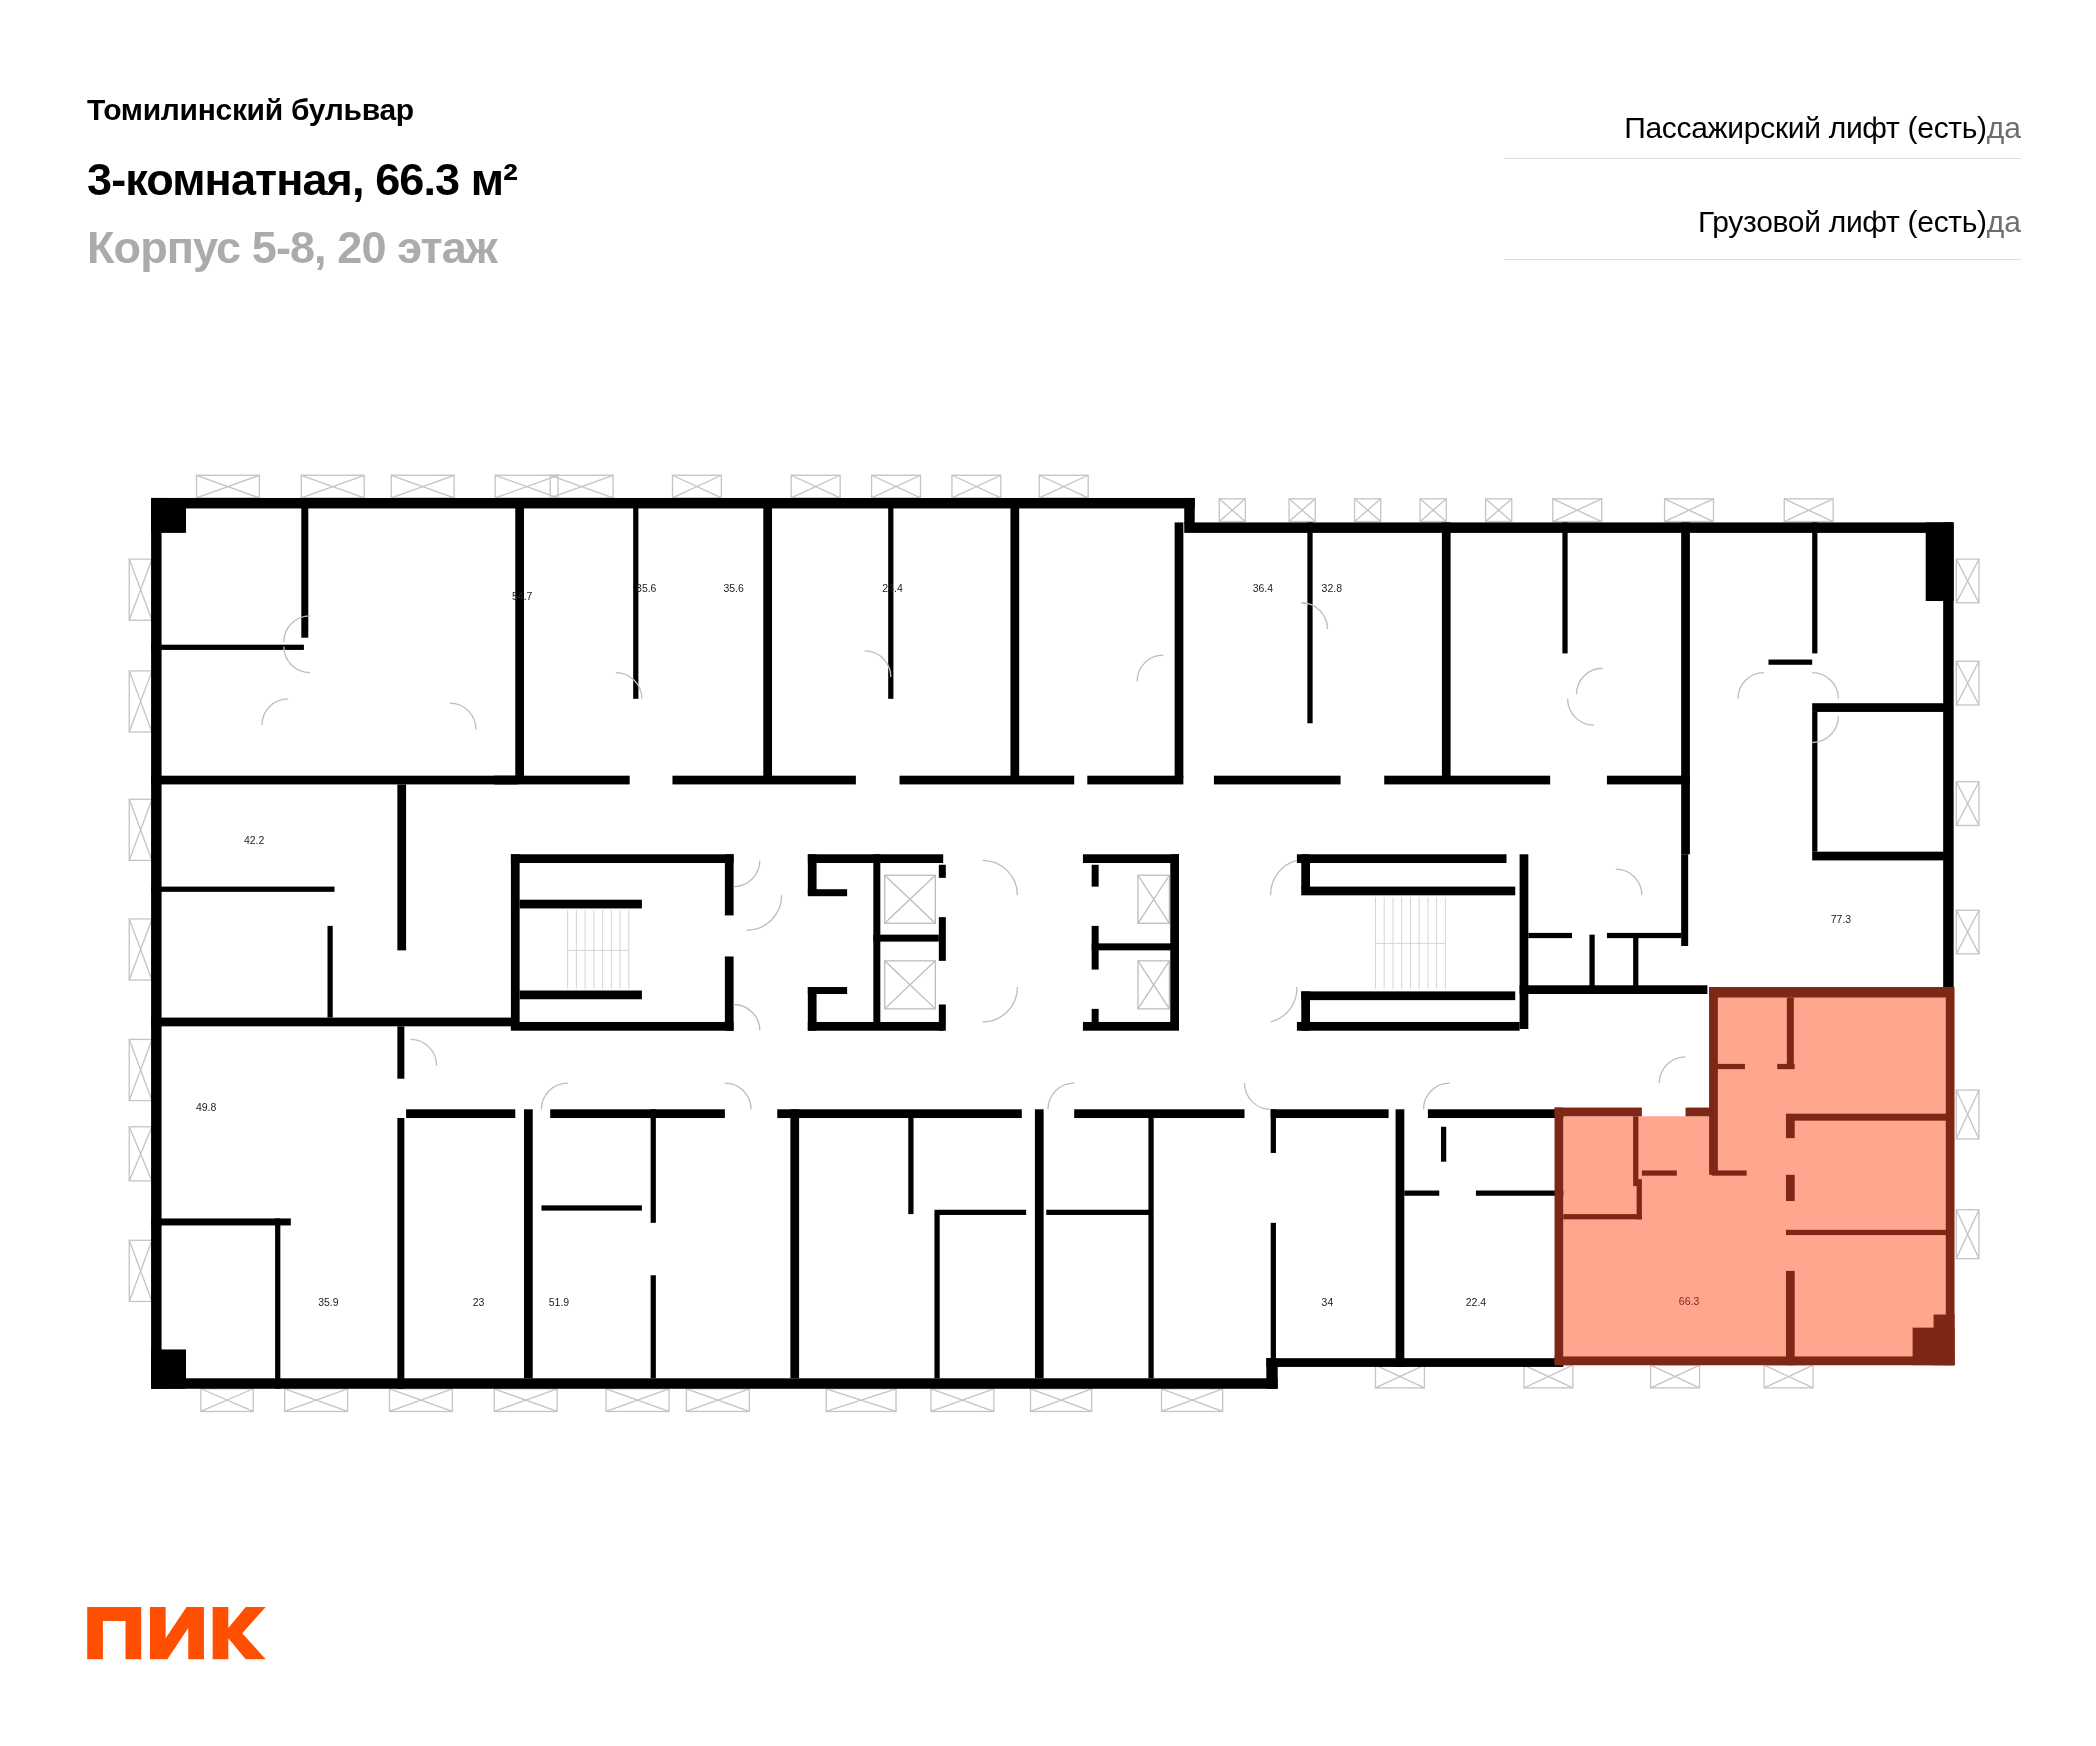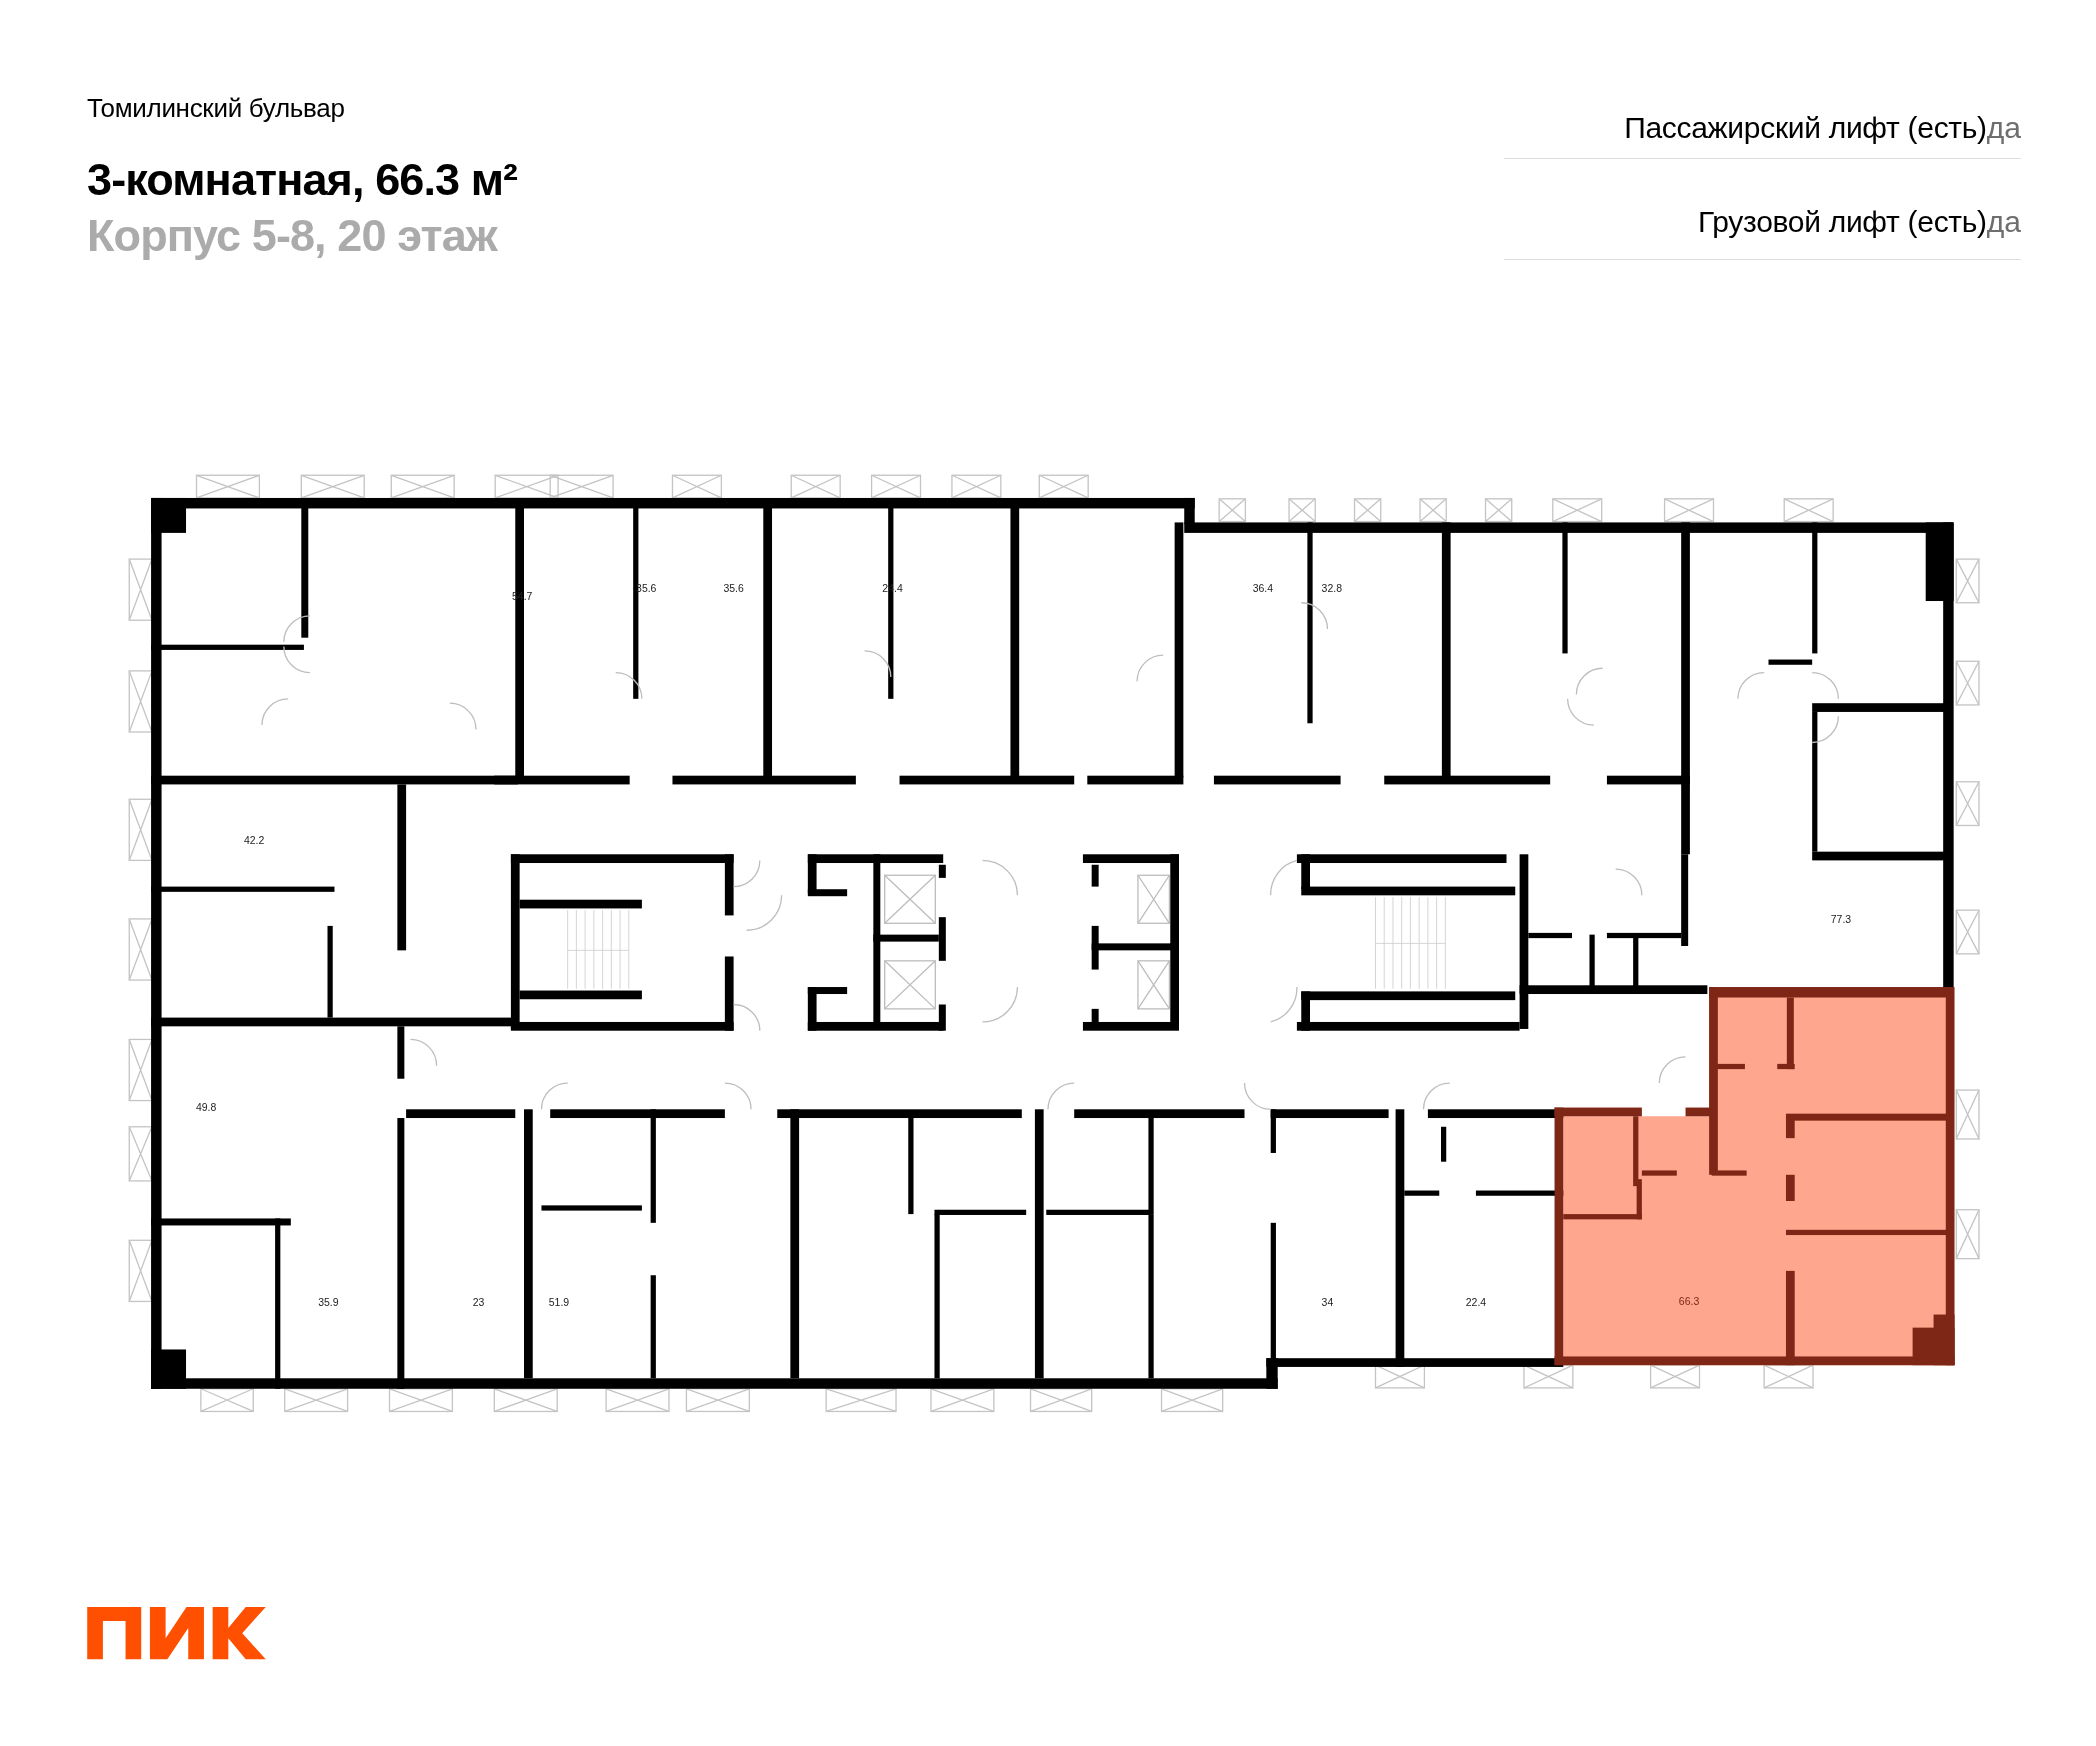--- a/index.html
+++ b/index.html
@@ -1,20 +1,20 @@
 <!DOCTYPE html>
 <html style="font-size:14px"><head>
 <meta charset="utf-8">
 <style>
   html, body { margin: 0; padding: 0; background: #ffffff; }
   body { width: 2096px; height: 1747px; position: relative; overflow: hidden;
          font-family: "Liberation Sans", "DejaVu Sans", sans-serif; color: #000; }
-  .project { position: absolute; left: 87px; top: 93px; font-size: 26px; font-weight: 400; letter-spacing: -0.3px; }
+  .project { position: absolute; left: 87px; top: 93px; font-size: 30px; font-weight: 700; letter-spacing: -0.3px; }
   .title { position: absolute; left: 87px; top: 154px; font-size: 45px; font-weight: 700; letter-spacing: -0.9px; }
-  .subtitle { position: absolute; left: 87px; top: 210px; font-size: 45px; font-weight: 700; letter-spacing: -0.9px; color: #ababab; }
+  .subtitle { position: absolute; left: 87px; top: 222px; font-size: 45px; font-weight: 700; letter-spacing: -0.9px; color: #ababab; }
   .features { position: absolute; left: 1504px; top: 87px; width: 517px; }
   .feature-row { display: flex; justify-content: flex-end; align-items: center;
                  height: 72px; border-bottom: 1.7px solid #dedede; padding-top: 10.5px; box-sizing: border-box; }
   .feature-row + .feature-row { height: 101px; padding-top: 26px; }
   .feature-label { font-size: 30px; font-weight: 500; letter-spacing: -0.3px; }
   .feature-value { font-size: 30px; color: #6e6e6e; }
   .plan { position: absolute; left: 0; top: 0; }
   .area-label { font-family: "Liberation Sans", sans-serif; font-size: 12px; fill: #222; text-anchor: middle; }
   .area-label.sel { fill: #7f2716; }
   .logo { position: absolute; left: 87px; top: 1607px; }

